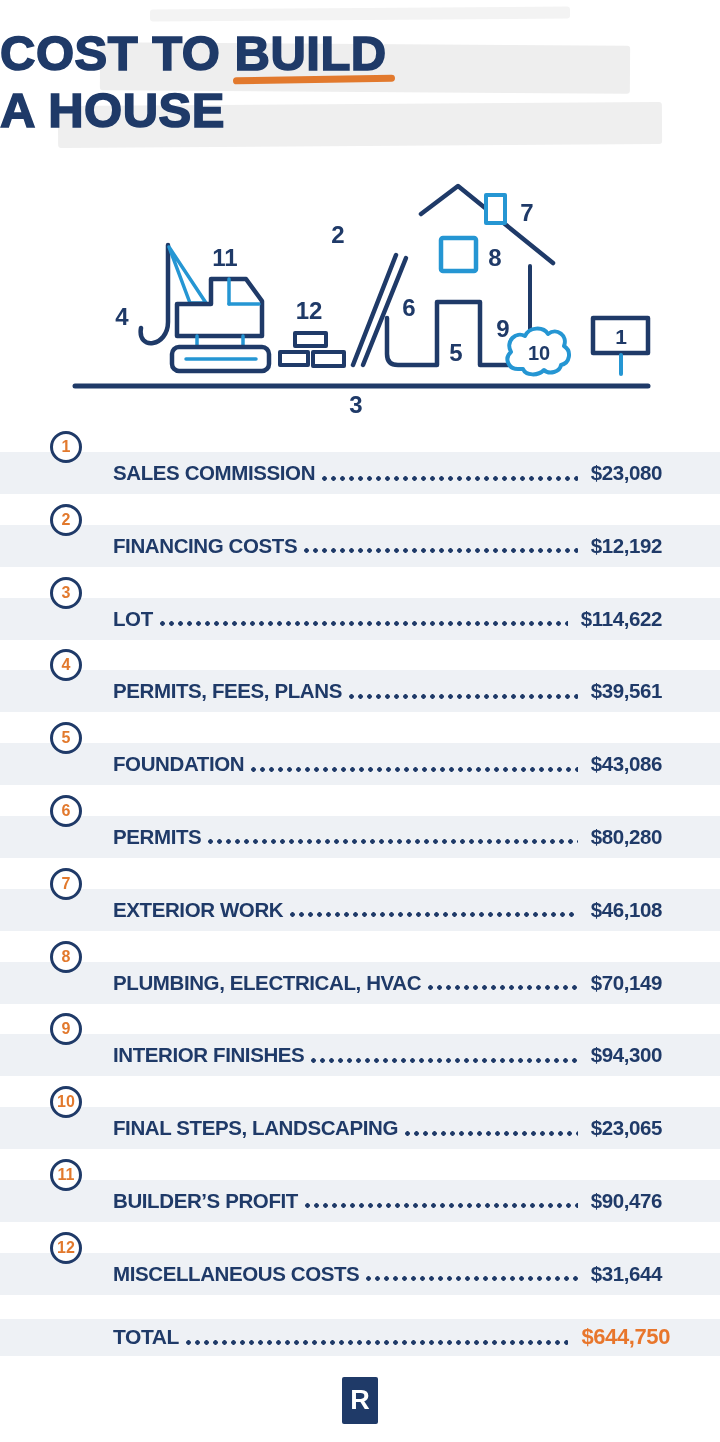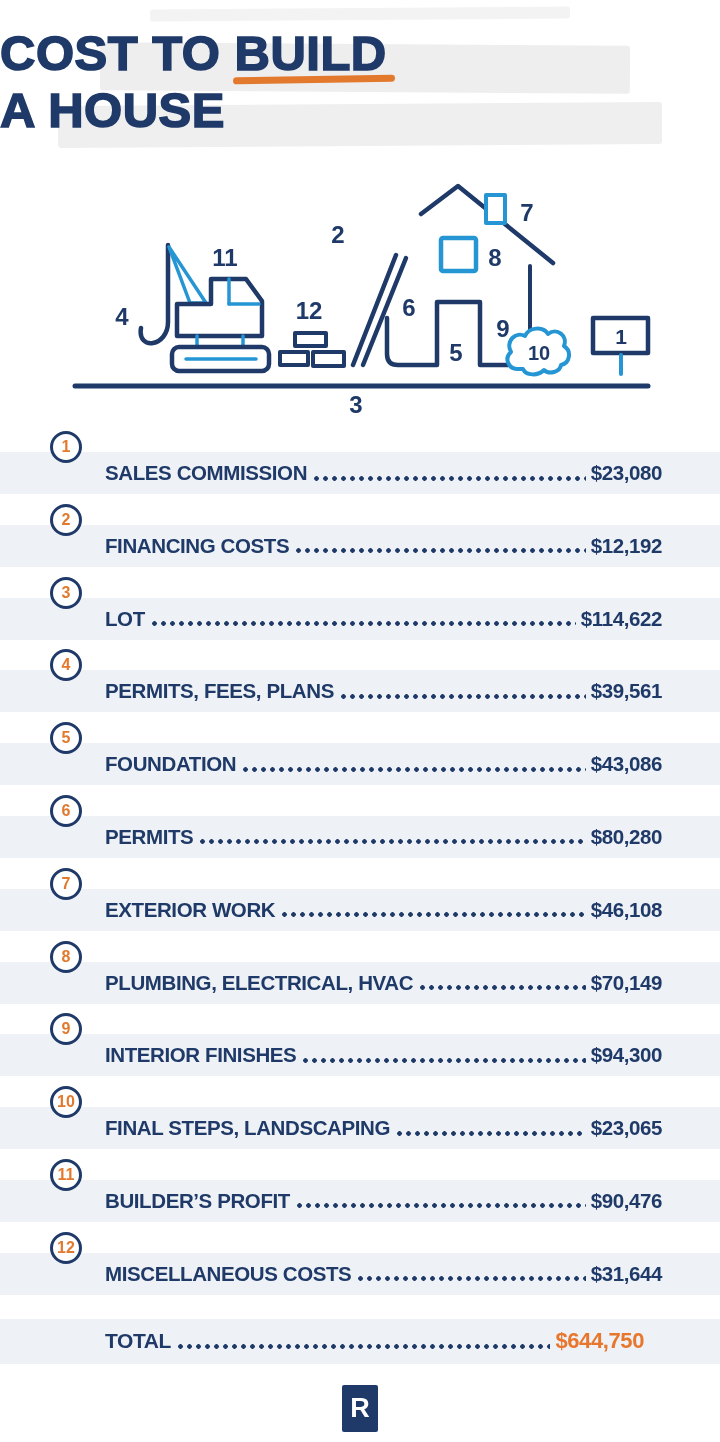--- a/index.html
+++ b/index.html
@@ -34,31 +34,31 @@
     position:absolute; left:0; right:0; top:11px; height:42px; background:#eef1f5;
     display:flex; align-items:center; box-sizing:border-box; padding:0 58px 0 105px;
   }
   .num-circle {
     position:absolute; left:50px; top:-10px; width:26px; height:26px;
     border:3px solid #1f3a68; border-radius:50%; background:#ffffff;
     display:flex; align-items:center; justify-content:center;
     color:#e2792d; font-weight:bold; font-size:16px; z-index:2;
   }
   .lbl, .val {
-    font-weight:bold; color:#1f3a68; font-size:20.5px; letter-spacing:-0.4px; white-space:nowrap;
+    font-weight:bold; color:#1f3a68; font-size:20.5px; letter-spacing:-0.4px; white-space:nowrap;margin-left:8px;
   }
   .leader {
     flex:1; height:7px; margin:0 5px; transform:translateY(5px);
     background-image:radial-gradient(circle, #1f3a68 2px, rgba(0,0,0,0) 2.6px);
     background-size:9px 7px; background-repeat:repeat-x; background-position:0 center;
   }
   
   .total-row {
-    position:relative; margin-top:4px; height:45px; background:#eef1f5;
-    display:flex; align-items:center; box-sizing:border-box; padding:0 76px 0 105px;
+    position:relative; margin-top:4px; height:37px; background:#eef1f5;
+    display:flex; align-items:center; box-sizing:border-box; padding:0 50px 0 105px;
   }
   .total-row .val { color:#e8762c; font-size:22px; }
   .total-row .lbl { font-size:21px; }
   
   .footer { display:flex; justify-content:center; margin-top:21px; }
   .logo {
     width:36px; height:47px; background:#1f3a68; border-radius:2px;
     display:flex; align-items:center; justify-content:center;
     color:#ffffff; font-weight:bold; font-size:27px;
   }

